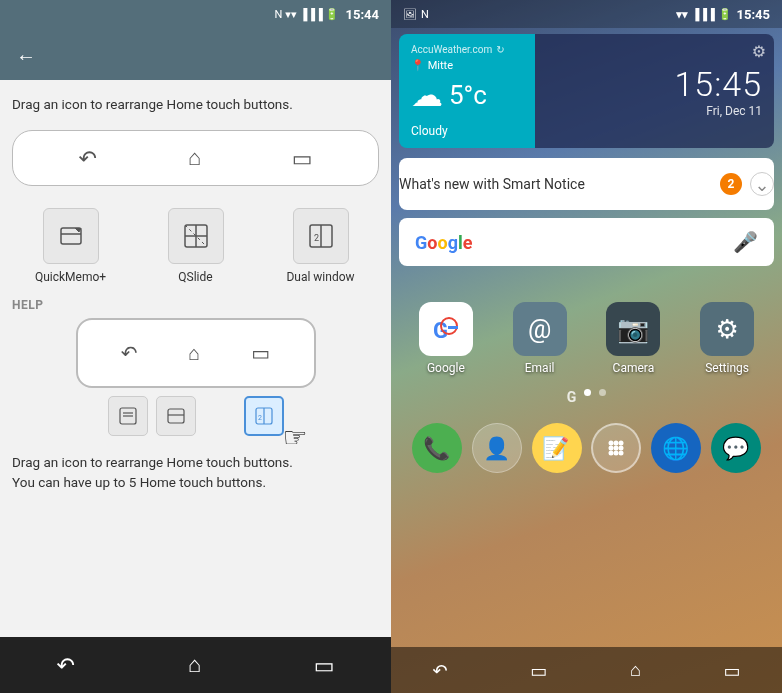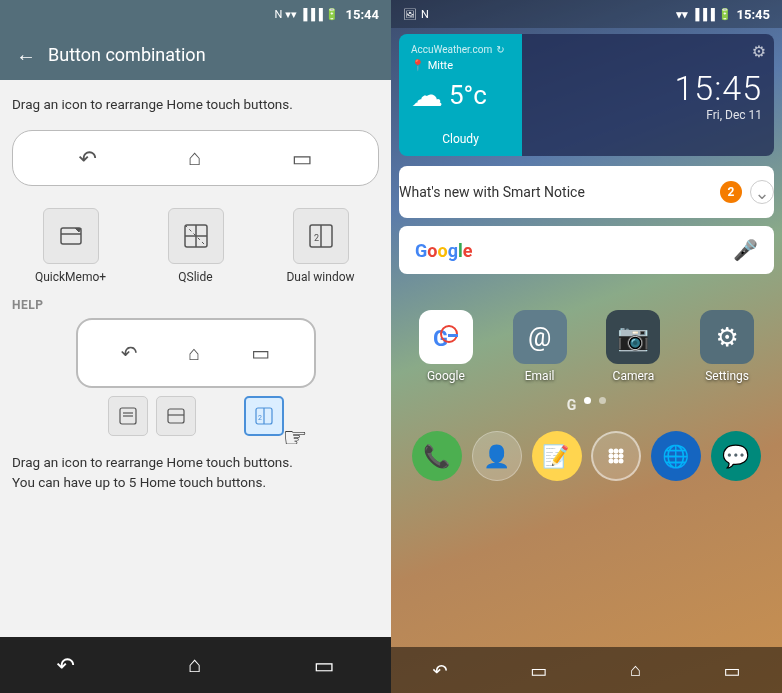--- a/index.html
+++ b/index.html
@@ -260,21 +260,21 @@
       position: relative;
       z-index: 10;
       display: flex;
       gap: 0;
       margin: 6px 8px;
     }
 
     .weather-widget {
       background: #00acc1;
       border-radius: 8px 0 0 8px;
-      width: 123px;
+      width: 136px;
       padding: 10px 12px;
       color: white;
       display: flex;
       flex-direction: column;
       justify-content: space-between;
     }
 
     .weather-top {
       font-size: 10px;
       color: rgba(255,255,255,0.8);
@@ -297,22 +297,21 @@
       gap: 6px;
       margin-top: 4px;
     }
 
     .cloud-icon-svg {
       font-size: 32px;
     }
 
     .weather-desc {
       font-size: 12px;
-      text-align: center;
-      margin-top: 18px;
+      margin-top: 10px;
     }
 
     .clock-widget {
       background: rgba(30,40,80,0.75);
       border-radius: 0 8px 8px 0;
       flex: 1;
       padding: 10px 12px;
       color: white;
       display: flex;
       flex-direction: column;
@@ -552,21 +551,20 @@
       <span style="font-size:11px;">N</span>
       <span style="font-size:11px;">▾▾</span>
       <span style="font-size:11px;">▐▐▐</span>
       <span style="font-size:11px;">🔋</span>
     </div>
     <span class="status-time-left">15:44</span>
   </div>
 
   <div class="header-bar">
     <span class="header-back">←</span>
-    <span class="header-title">Button combination</span>
   </div>
 
   <div class="instruction-text">Drag an icon to rearrange Home touch buttons.</div>
 
   <div class="button-bar-box">
     <span class="nav-icon">↶</span>
     <span class="nav-icon">⌂</span>
     <span class="nav-icon">▭</span>
   </div>
 

